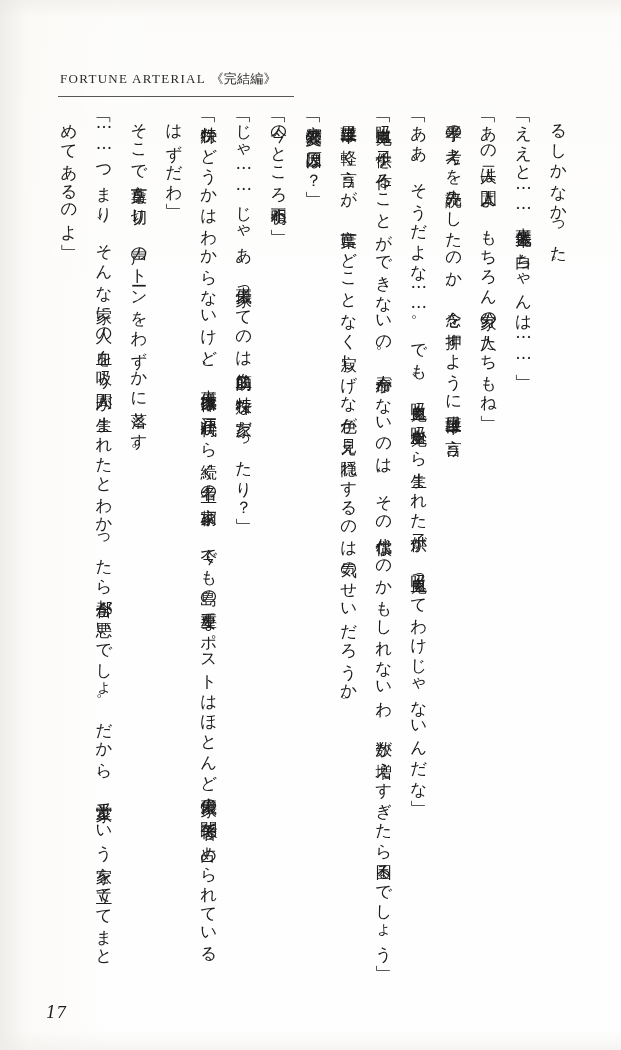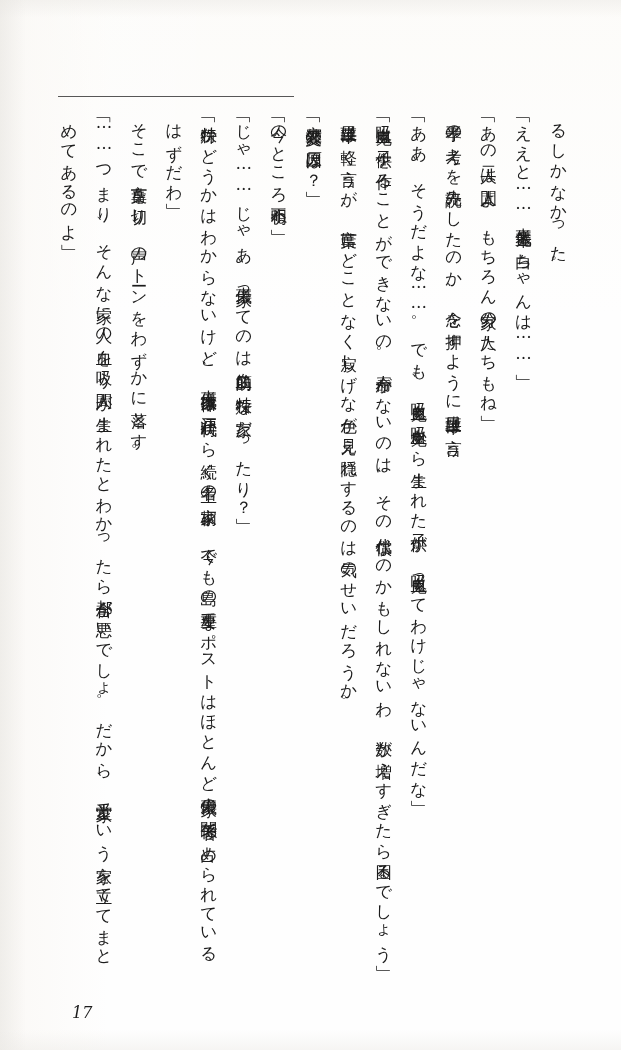--- a/index.html
+++ b/index.html
@@ -79,21 +79,21 @@
     color: #1c1c1c;
     text-align: left;
   }
   .body-text p {
     margin: 0;
     padding: 0;
   }
 
   .page-number {
     position: absolute;
-    left: 72px;
+    left: 46px;
     bottom: 28px;
     font-family: "DejaVu Serif", serif;
     font-size: 16px;
     font-style: italic;
     color: #1c1c1c;
   }
 
   
   .edge-shade-left {
     position: absolute;
@@ -116,20 +116,24 @@
 </style>
 </head>
 <body>
 
 <div class="page">
 
   <div class="edge-shade-top"></div>
   <div class="edge-shade-left"></div>
   <div class="edge-shade-bottom"></div>
 
+  <div class="header">
+    <span class="series">FORTUNE ARTERIAL</span>
+    <span class="vol">《完結編》</span>
+  </div>
   <div class="header-rule"></div>
 
   <div class="body-text">
     <p>るしかなかった。</p>
     <p>「ええと……東儀先輩と白ちゃんは……」</p>
     <p>「あの二人は人間よ。もちろん分家の人たちもね」</p>
     <p>孝平の考えを先読みしたのか、念を押すように瑛里華は言う。</p>
     <p>「ああ、そうだよな……。でも、吸血鬼と吸血鬼から生まれた子供が、吸血鬼ってわけじゃないんだな」</p>
     <p>「吸血鬼は子供を作ることができないの。寿命がないのは、その代償なのかもしれないわ。数が増えすぎたら困るでしょう」</p>
     <p>瑛里華は軽く言うが、言葉にどことなく寂しげな色が見え隠れするのは気のせいだろうか。</p>

